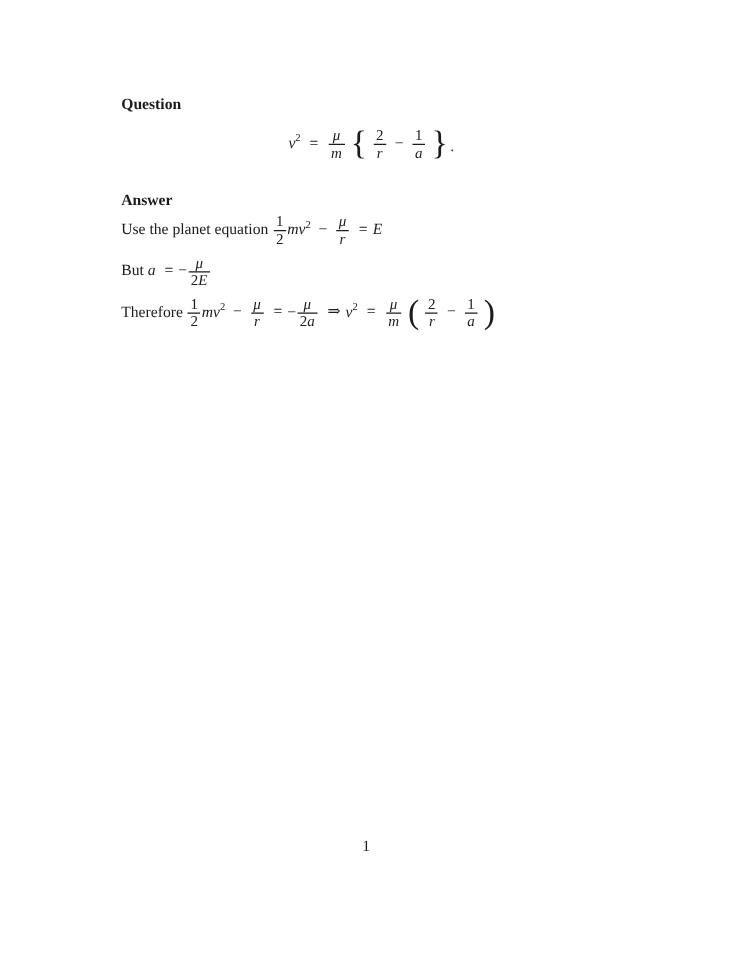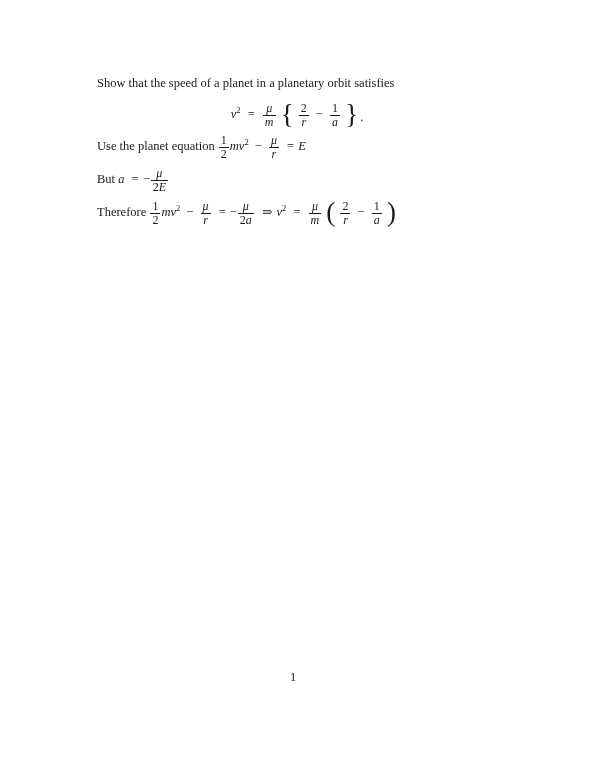--- a/index.html
+++ b/index.html
@@ -88,21 +88,21 @@
     width: 392px;
     text-align: center;
     font-size: 12.5px;
   }
 </style>
 </head>
 <body>
 
 <main class="content">
 
-  <p class="body-line">Show that the speed of a planet in a planetary orbit satisfies</p>
+  <h2 class="sec-heading">Question</h2>
 
   <div class="display-eq">
     <span class="mi">v</span><span class="sup">2</span>
     <span class="mrel">=</span>
     <span class="frac">
       <span class="num mi">μ</span>
       <span class="den mi">m</span>
     </span>
     <span class="bigd">{</span>
     <span class="frac">
@@ -110,20 +110,21 @@
       <span class="den mi">r</span>
     </span>
     <span class="mo">−</span>
     <span class="frac">
       <span class="num">1</span>
       <span class="den mi">a</span>
     </span>
     <span class="bigd">}</span><span class="eq-period">.</span>
   </div>
 
+  <h2 class="sec-heading answer-heading">Answer</h2>
 
   <div class="mathline">
     <span>Use the planet equation</span>
     <span class="frac">
       <span class="num">1</span>
       <span class="den">2</span>
     </span><span class="mi">mv</span><span class="sup">2</span>
     <span class="mo">−</span>
     <span class="frac">
       <span class="num mi">μ</span>

